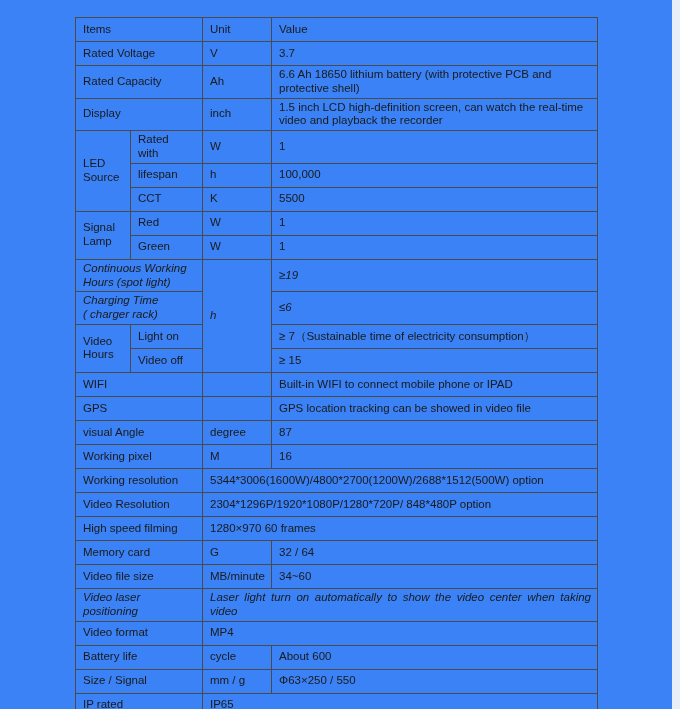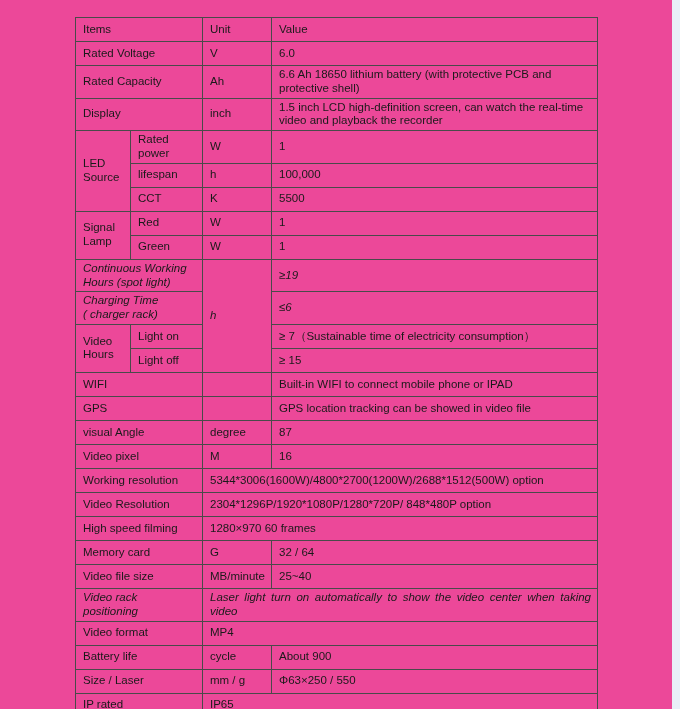--- a/index.html
+++ b/index.html
@@ -5,21 +5,21 @@
   html, body {
     margin: 0;
     padding: 0;
     background: #ffffff;
     font-family: "Liberation Sans", sans-serif;
   }
   .page {
     position: relative;
     width: 680px;
     height: 709px;
-    background: #ec4899;
+    background: #3b82f6;
     overflow: hidden;
   }
   .right-strip {
     position: absolute;
     top: 0;
     right: 0;
     width: 8px;
     height: 709px;
     background: #e9eff8;
   }
@@ -67,40 +67,40 @@
     <tbody>
         <tr class="rh26">
       <td colspan="2">Items</td>
       <td>Unit</td>
       <td>Value</td>
     </tr>
 
     <tr>
       <td colspan="2">Rated Voltage</td>
       <td>V</td>
-      <td>6.0</td>
+      <td>3.7</td>
     </tr>
 
     <tr class="rh27">
       <td colspan="2">Rated Capacity</td>
       <td>Ah</td>
       <td>6.6 Ah 18650 lithium battery (with protective PCB and protective shell)</td>
     </tr>
 
     <tr class="rh29">
       <td colspan="2">Display</td>
       <td>inch</td>
       <td>1.5 inch LCD high-definition screen, can watch the real-time video and playback the recorder</td>
     </tr>
 
     <tr class="rh27">
       <td rowspan="3">LED
 Source</td>
       <td>Rated
-power</td>
+with</td>
       <td>W</td>
       <td>1</td>
     </tr>
     <tr>
       <td>lifespan</td>
       <td>h</td>
       <td>100,000</td>
     </tr>
     <tr>
       <td>CCT</td>
@@ -132,41 +132,41 @@
 ( charger rack)</td>
       <td>≤6</td>
     </tr>
     <tr class="rh25">
       <td rowspan="2">Video
 Hours</td>
       <td>Light on</td>
       <td>≥ 7（Sustainable time of electricity consumption）</td>
     </tr>
     <tr>
-      <td>Light off</td>
+      <td>Video off</td>
       <td>≥ 15</td>
     </tr>
 
     <tr class="rh25">
       <td colspan="2">WIFI</td>
       <td></td>
       <td>Built-in WIFI to connect mobile phone or IPAD</td>
     </tr>
     <tr>
       <td colspan="2">GPS</td>
       <td></td>
       <td>GPS location tracking can be showed in video file</td>
     </tr>
     <tr>
       <td colspan="2">visual Angle</td>
       <td>degree</td>
       <td>87</td>
     </tr>
     <tr>
-      <td colspan="2">Video pixel</td>
+      <td colspan="2">Working pixel</td>
       <td>M</td>
       <td>16</td>
     </tr>
 
     <tr>
       <td colspan="2">Working resolution</td>
       <td colspan="2">5344*3006(1600W)/4800*2700(1200W)/2688*1512(500W) option</td>
     </tr>
     <tr>
       <td colspan="2">Video Resolution</td>
@@ -178,40 +178,40 @@
     </tr>
 
     <tr>
       <td colspan="2">Memory card</td>
       <td>G</td>
       <td>32 / 64</td>
     </tr>
     <tr class="rh25">
       <td colspan="2">Video file size</td>
       <td>MB/minute</td>
-      <td>25~40</td>
+      <td>34~60</td>
     </tr>
 
     <tr class="rh28">
-      <td colspan="2">Video rack
+      <td colspan="2">Video laser
 positioning</td>
       <td colspan="2" class="justify">Laser light turn on automatically to show the video center when taking video</td>
     </tr>
     <tr>
       <td colspan="2">Video format</td>
       <td colspan="2">MP4</td>
     </tr>
 
     <tr class="rh25">
       <td colspan="2">Battery life</td>
       <td>cycle</td>
-      <td>About 900</td>
-    </tr>
-    <tr class="rh25">
-      <td colspan="2">Size / Laser</td>
+      <td>About 600</td>
+    </tr>
+    <tr class="rh25">
+      <td colspan="2">Size / Signal</td>
       <td>mm / g</td>
       <td>Φ63×250 / 550</td>
     </tr>
     <tr class="rh21">
       <td colspan="2">IP rated</td>
       <td colspan="2">IP65</td>
     </tr>
   </tbody>
     </table>
 

